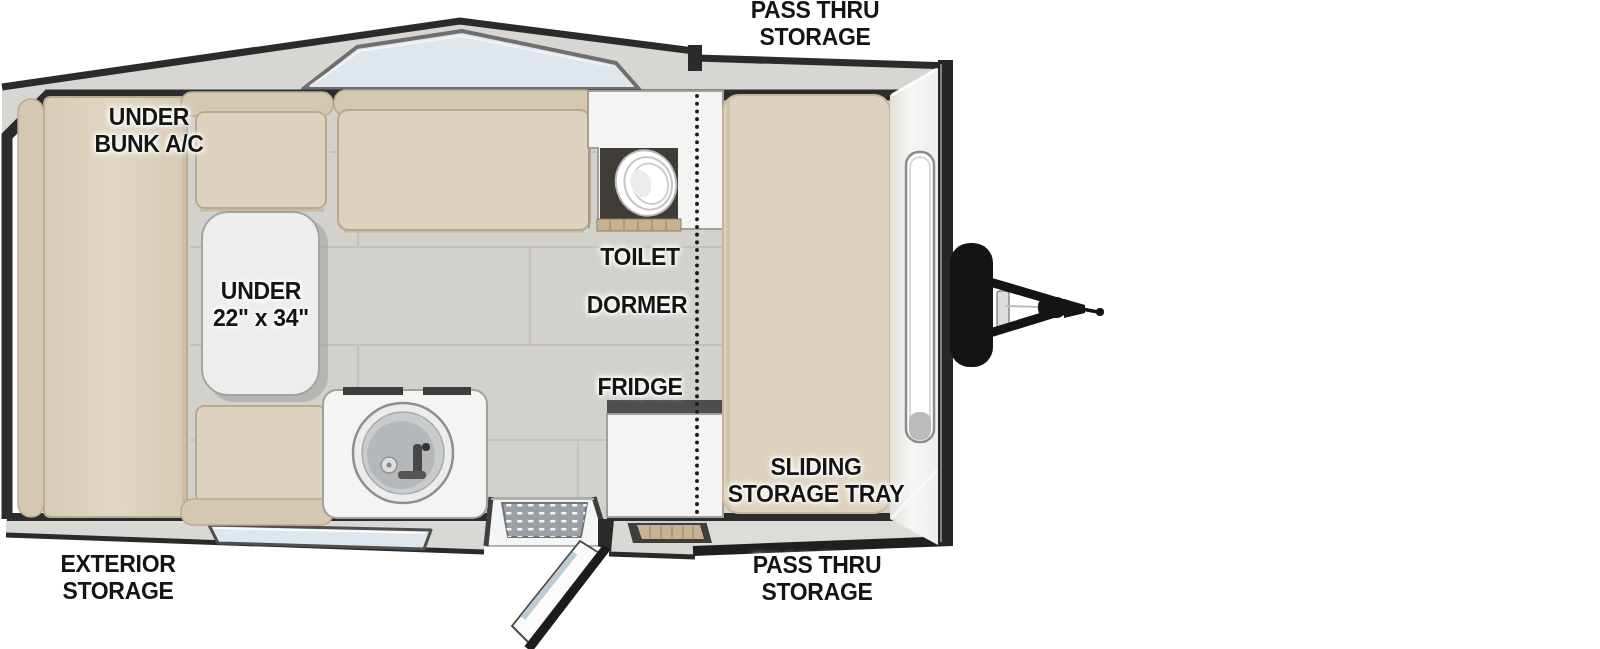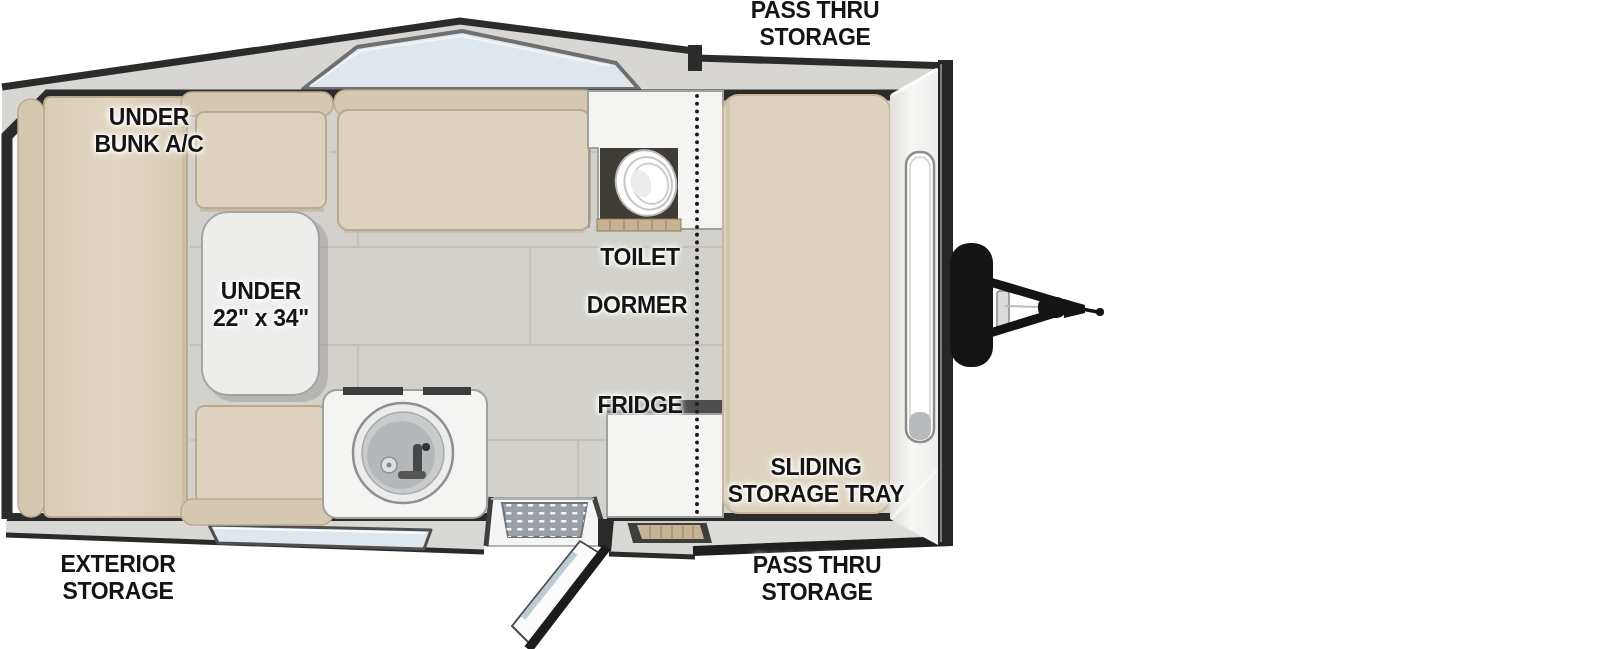--- a/index.html
+++ b/index.html
@@ -256,21 +256,21 @@
   </div>
 
   <div class="fp-label" style="left:640px;top:248px;margin-top:9px;">
     <div>TOILET</div>
   </div>
 
   <div class="fp-label" style="left:637px;top:305px;">
     <div>DORMER</div>
   </div>
 
-  <div class="fp-label" style="left:640px;top:405px;">
+  <div class="fp-label" style="left:640px;top:387px;">
     <div>FRIDGE</div>
   </div>
 
 
   <div class="fp-label" style="left:816px;top:481px;">
     <div>SLIDING</div>
     <div>STORAGE TRAY</div>
   </div>
 
   <div class="fp-label" style="left:118px;top:578px;">

